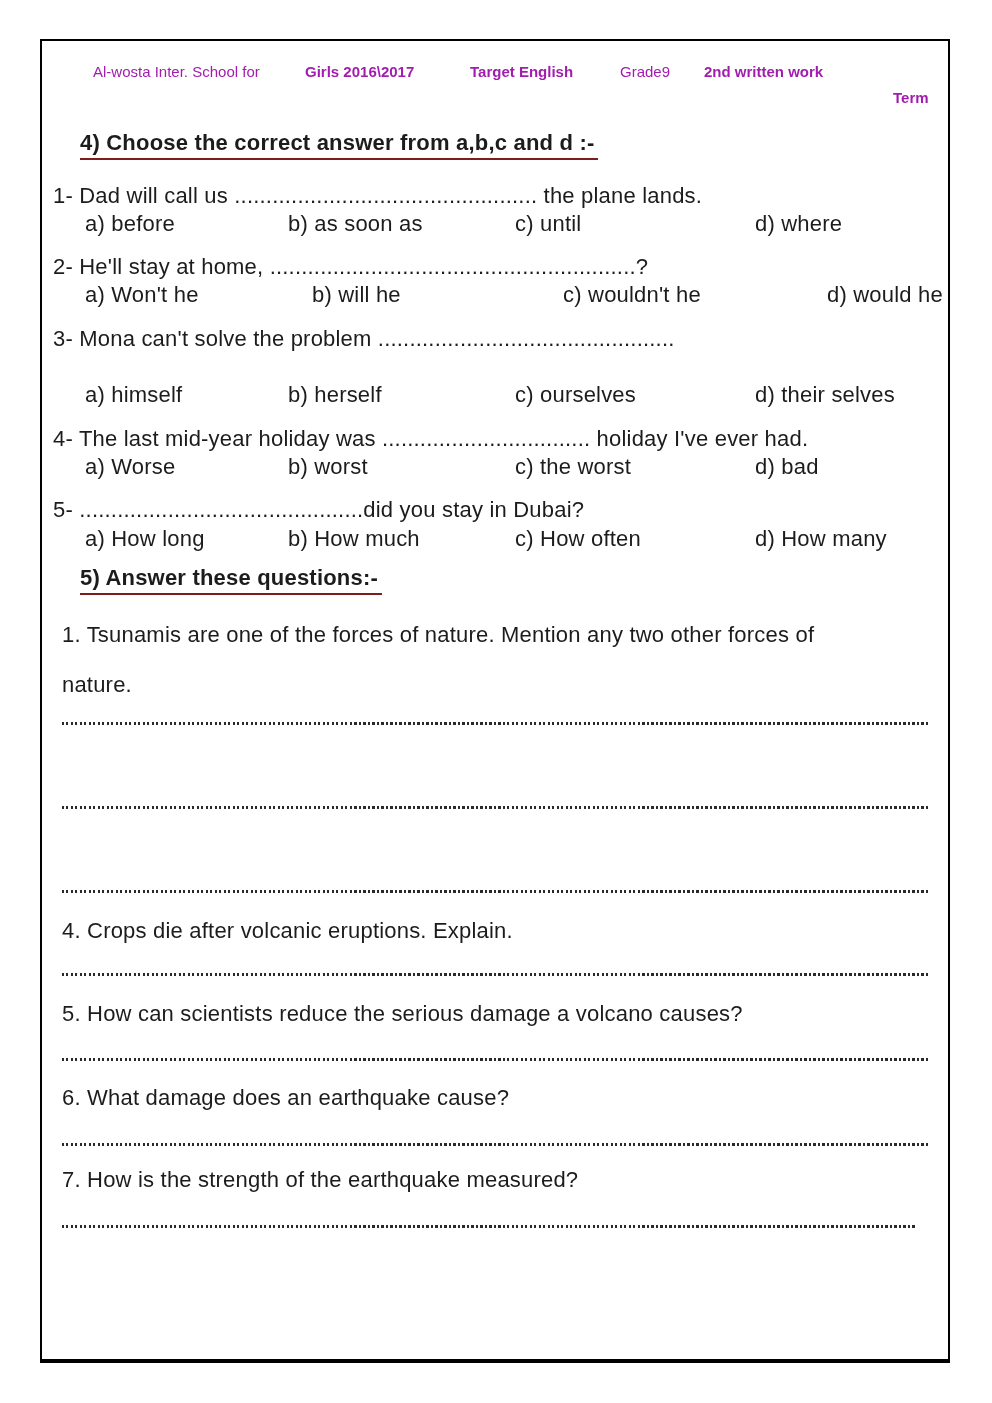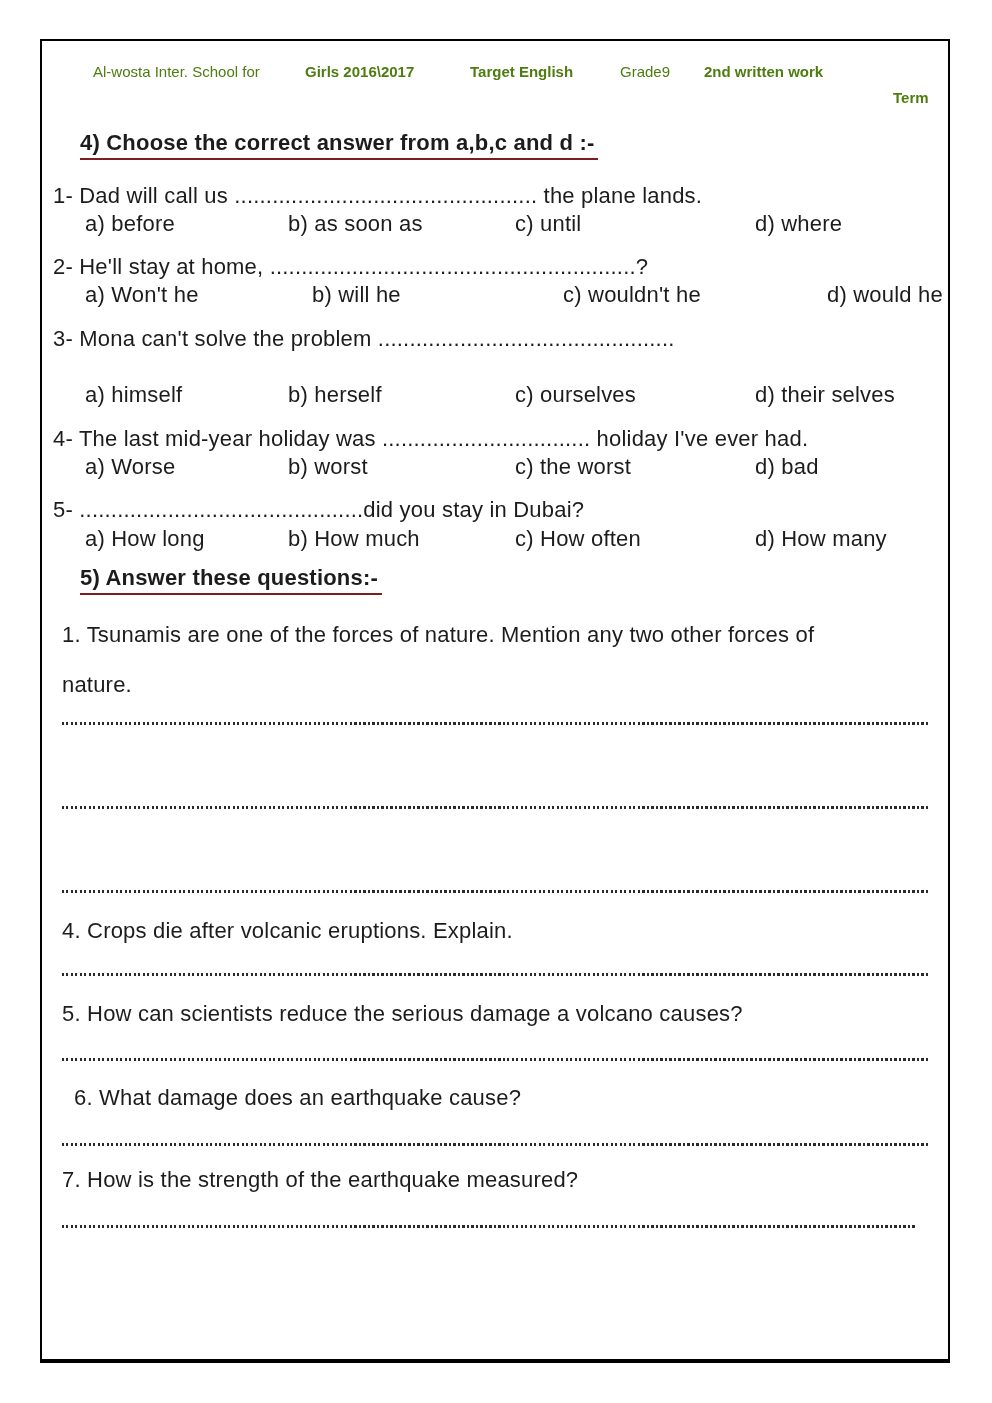--- a/index.html
+++ b/index.html
@@ -14,21 +14,21 @@
   .frame{
     position:absolute;left:40px;top:39px;
     width:906px;height:1318px;
     border:2px solid #000;
     border-bottom-width:4px;
   }
   .hdr{
     position:absolute;
     font-size:15px;
     white-space:nowrap;
-    color:#4d7c0f;
+    color:#a21caf;
   }
   .w400{font-weight:400;}
   .w600{font-weight:600;}
   .w700{font-weight:700;}
   .sec-heading{
     position:absolute;
     font-size:22px;
     font-weight:700;
     letter-spacing:0.2px;
     white-space:nowrap;
@@ -133,18 +133,18 @@
   <div class="blank" style="top:806px;"></div>
 
   <div class="blank" style="top:890px;"></div>
 
   <div class="aq" style="top:918px;">4. Crops die after volcanic eruptions. Explain.</div>
   <div class="blank" style="top:973px;"></div>
 
   <div class="aq" style="top:1001px;">5. How can scientists reduce the serious damage a volcano causes?</div>
   <div class="blank" style="top:1058px;"></div>
 
-  <div class="aq" style="top:1085px;margin-left:12px;">6. What damage does an earthquake cause?</div>
+  <div class="aq" style="top:1085px;">6. What damage does an earthquake cause?</div>
   <div class="blank" style="top:1143px;"></div>
 
   <div class="aq" style="top:1167px;">7. How is the strength of the earthquake measured?</div>
   <div class="blank" style="top:1225px;width:855px;"></div>
 </div>
 
 </body></html>

